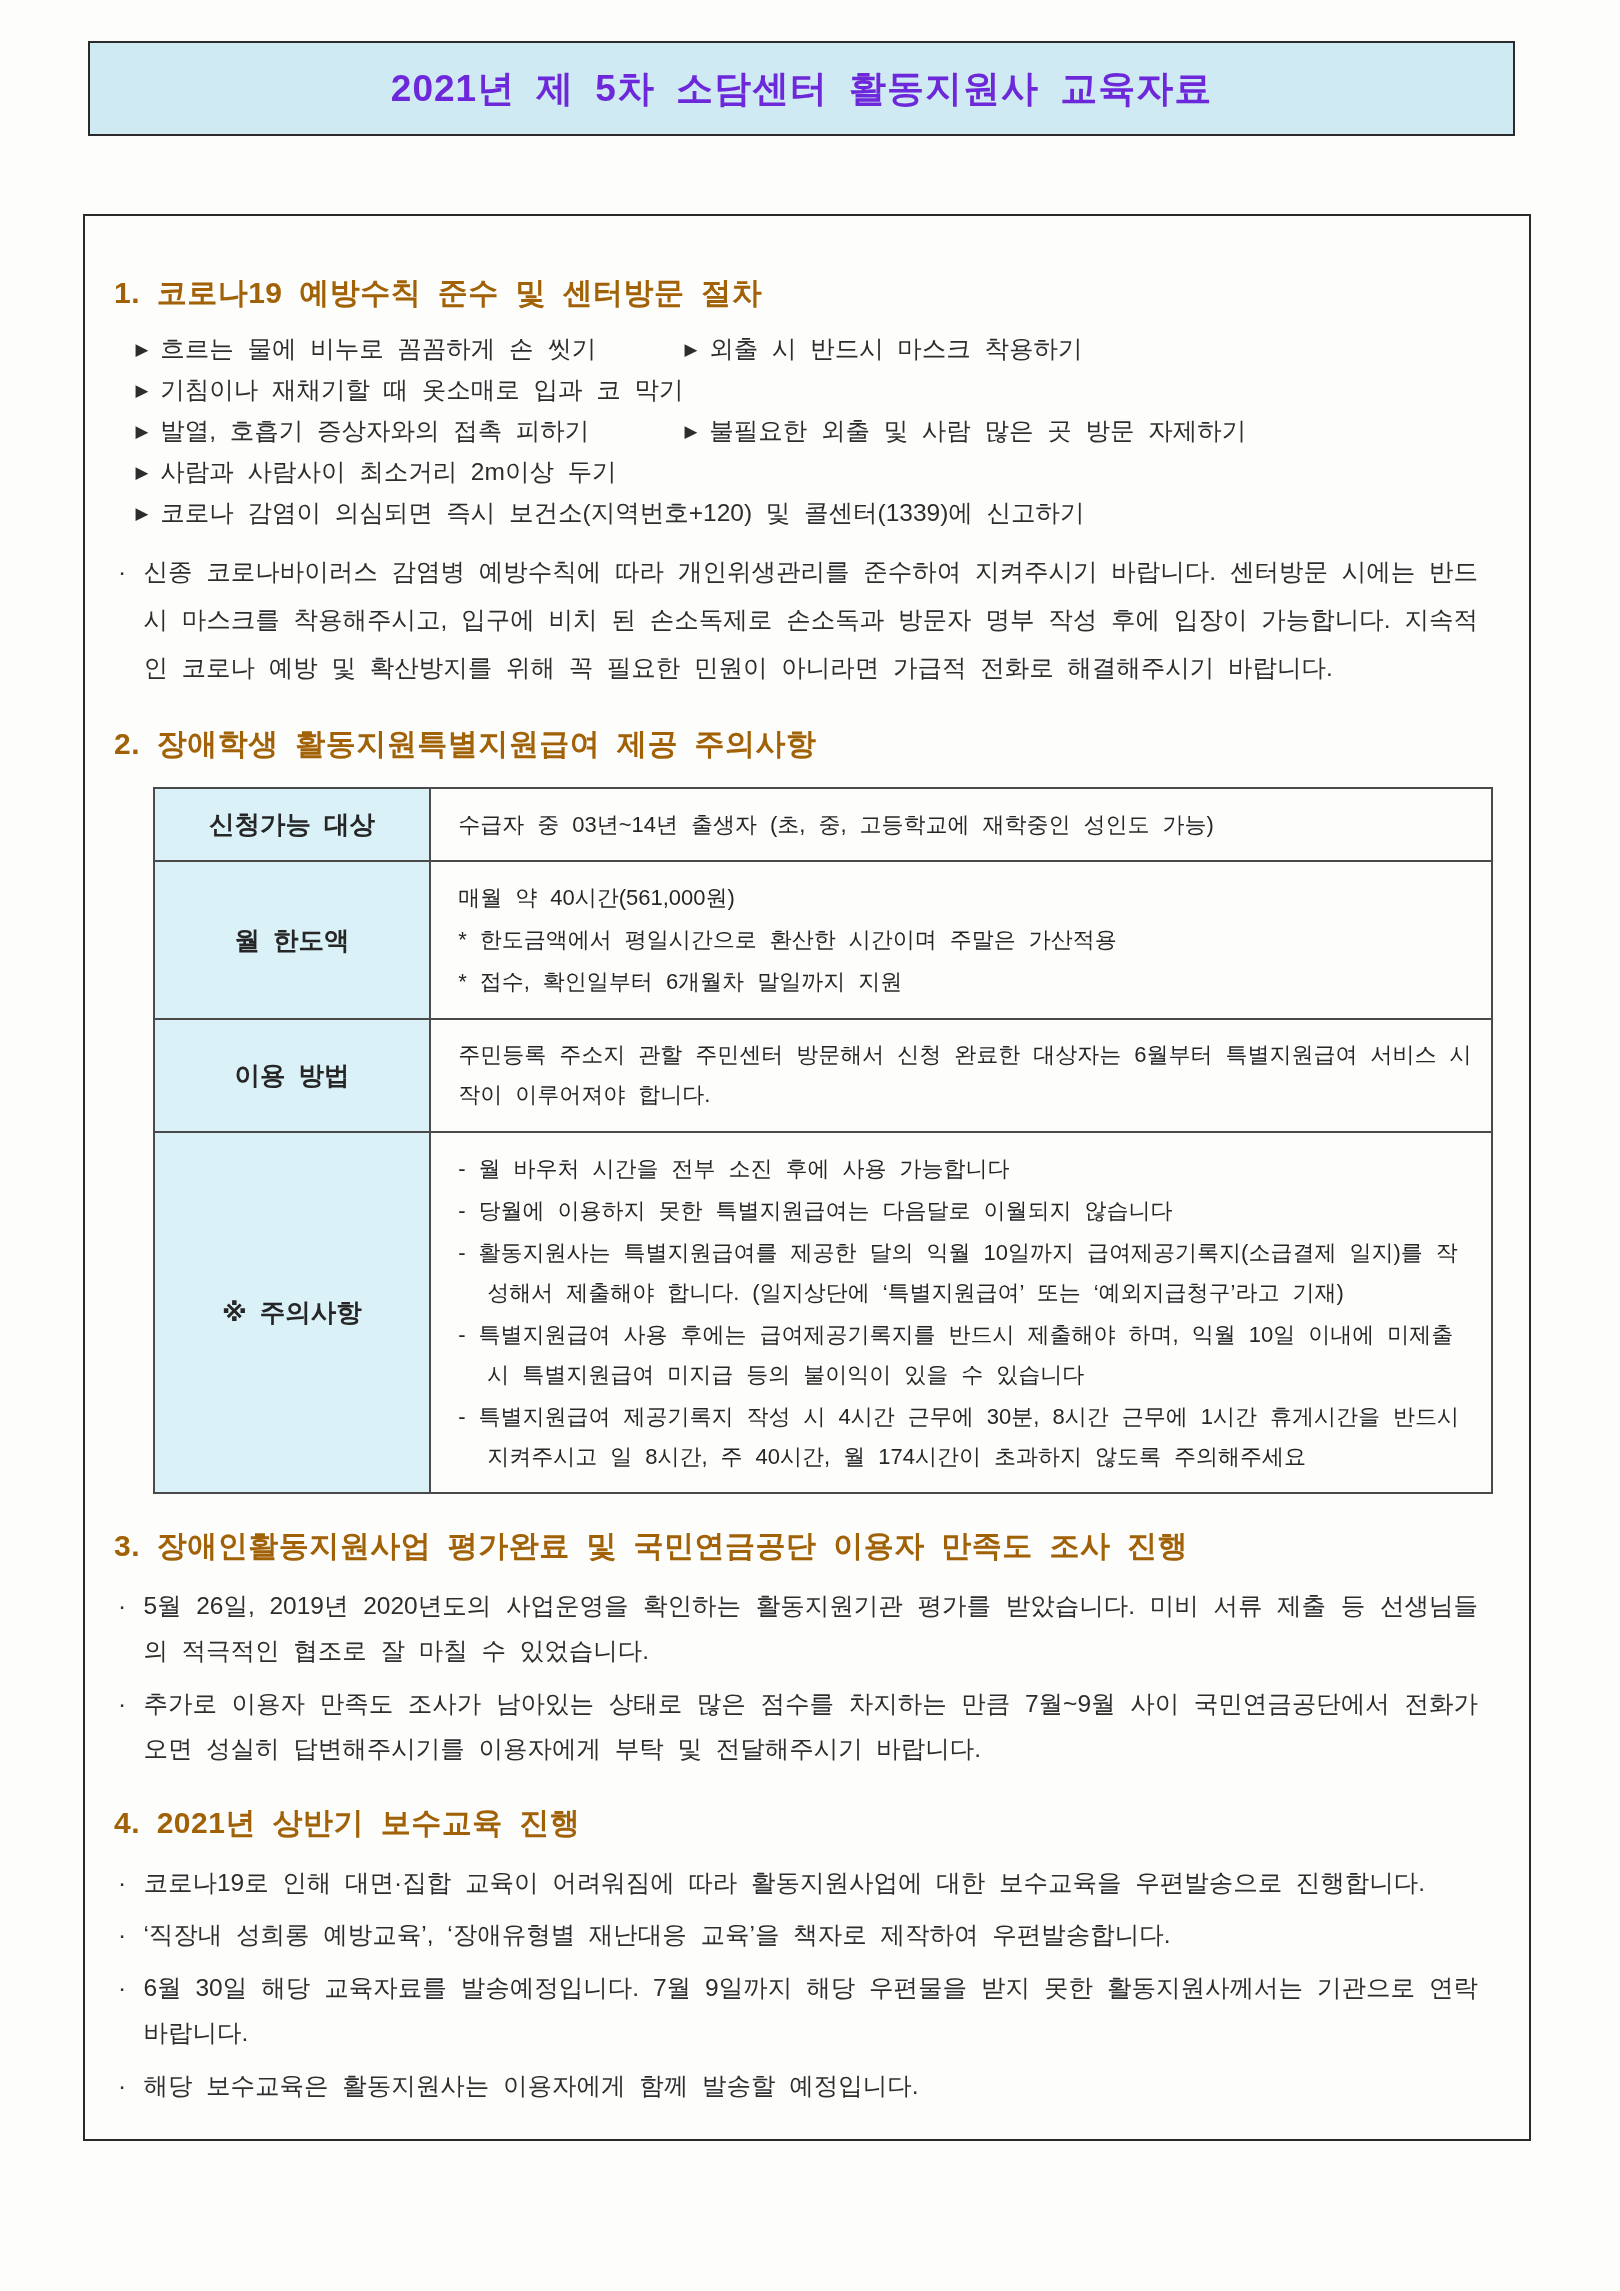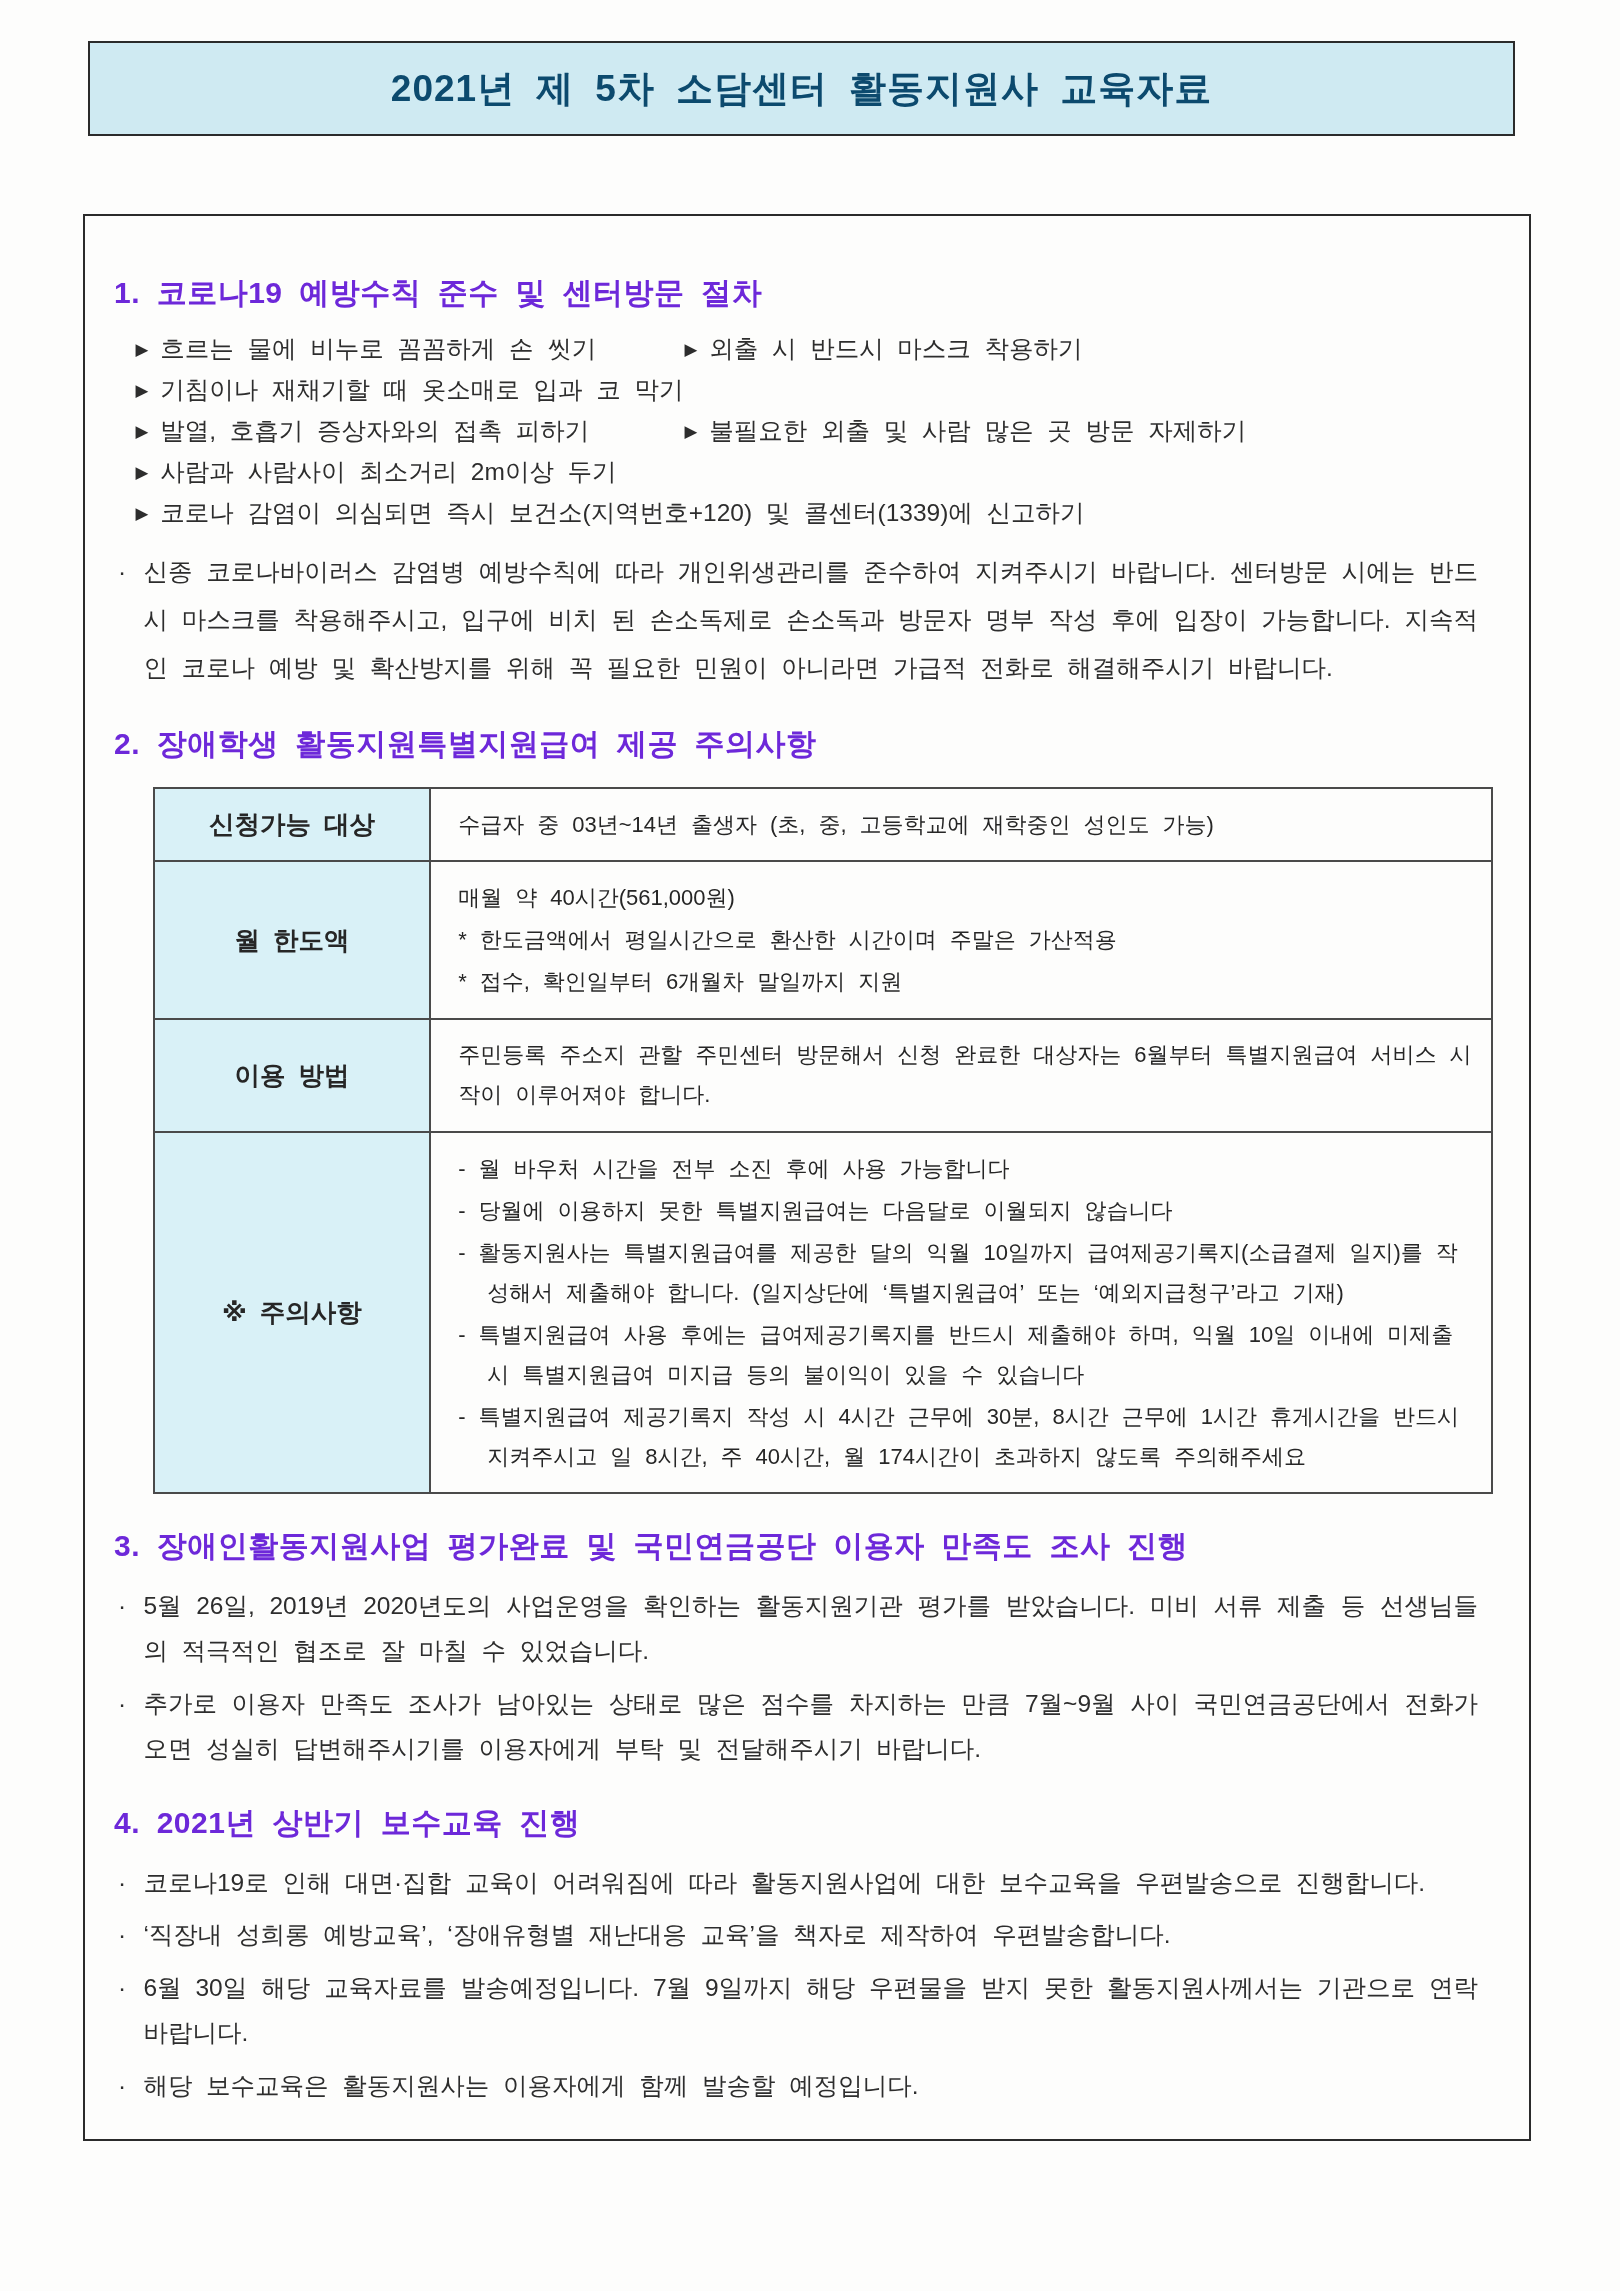--- a/index.html
+++ b/index.html
@@ -19,37 +19,37 @@
     margin:41px auto 0 88px;
     background:#cfeaf2;
     border:2.9px solid #2b2b2b;
     display:flex;align-items:center;justify-content:center;
   }
   .title-box h1{
     margin:0;
     font-size:37px;font-weight:bold;
     letter-spacing:1px;
     word-spacing:9.8px;
-    color:#0c4a6e;
+    color:#6d28d9;
   }
   
   .content-box{
     box-sizing:border-box;
     width:1448px;height:1927px;
     margin:78px 0 0 83px;
     border:2.9px solid #2b2b2b;
     padding:57px 51px 39px 29px;
     background:transparent;
   }
   .section-heading{
     margin:0 0 15.7px 0;
     font-size:30px;font-weight:bold;
     letter-spacing:0.5px;
     word-spacing:7.8px;
-    color:#6d28d9;
+    color:#a16207;
   }
   .body-text{font-size:24.5px;word-spacing:6.9px;color:#2d2d2d;}
   
   .s1-bullets{margin:5.9px 0 9.8px 21.6px;}
   .s1-row{display:flex;line-height:38px;}
   .s1-left{width:549px;flex:0 0 549px;}
   .s1-right{flex:1;}
   .tri{display:inline-block;font-size:16.7px;margin-right:11.8px;position:relative;top:-2px;color:#2d2d2d;}
   
   .note-para{

